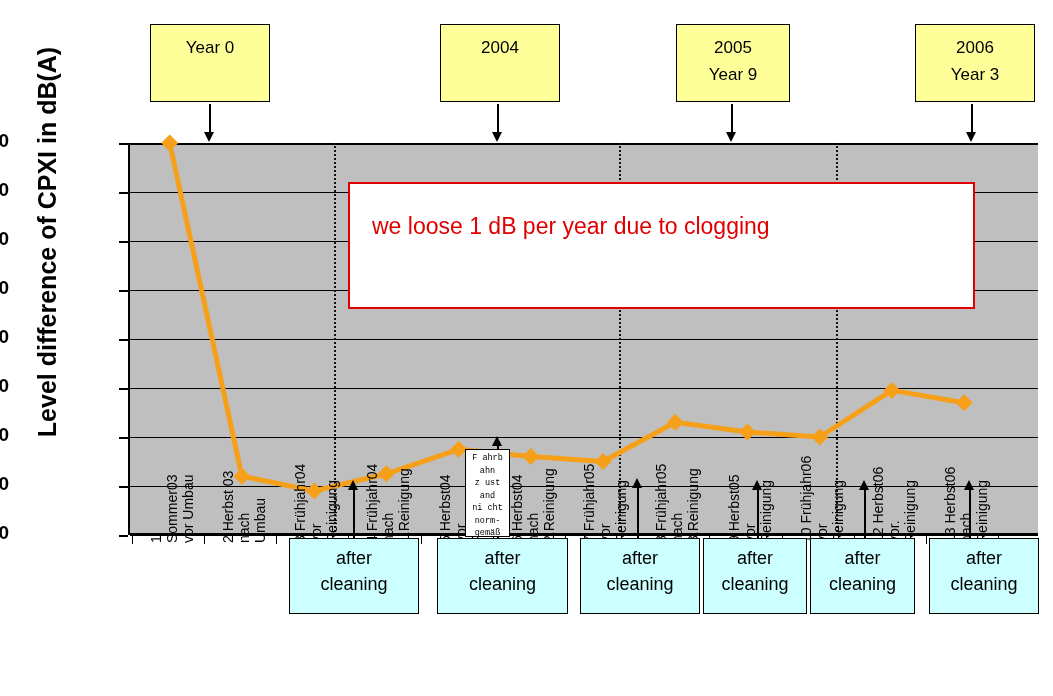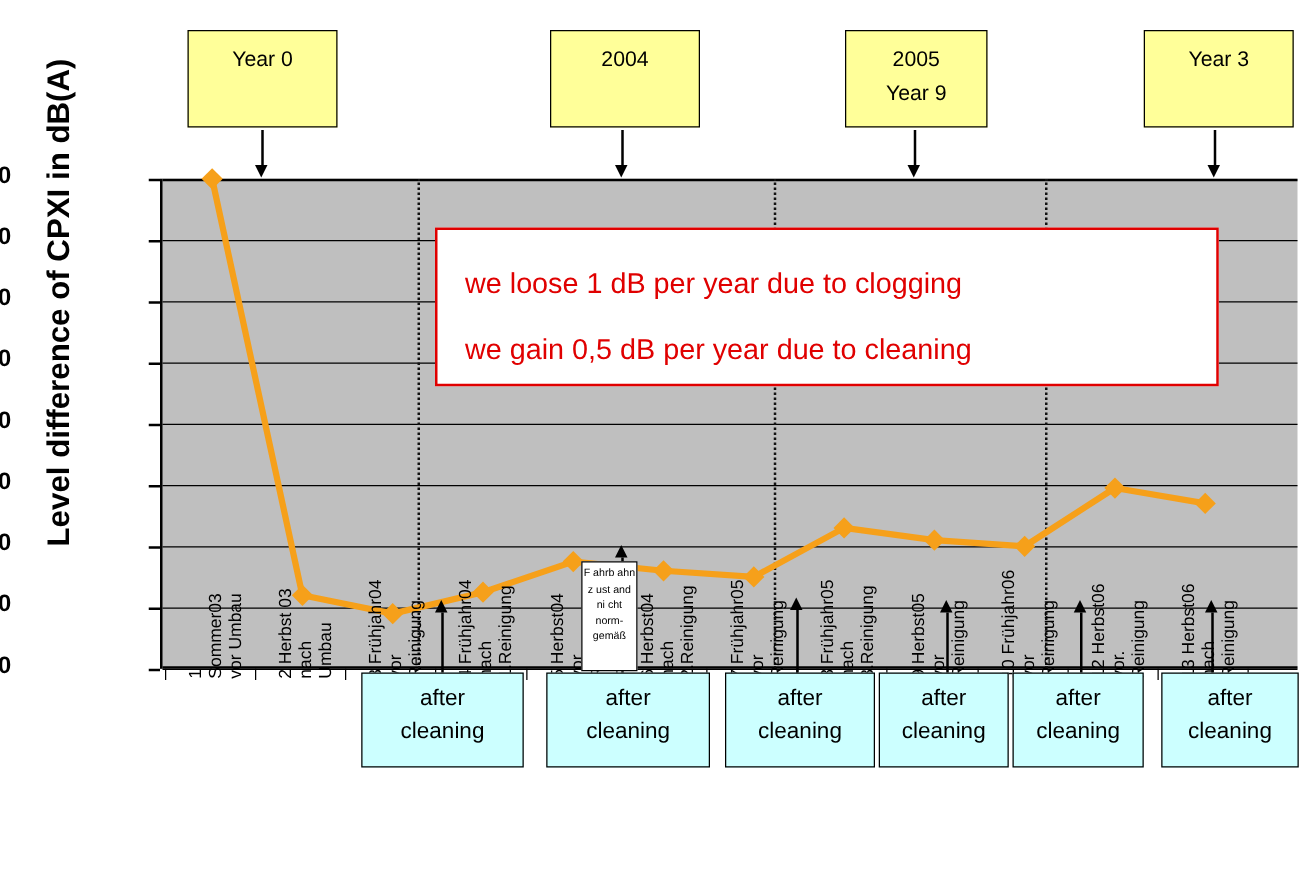--- a/index.html
+++ b/index.html
@@ -281,20 +281,21 @@
       </div>
       <div class="yearbox" style="left: 676px; top: 24px; width: 114px; height: 78px;">
         <div>2005</div>
         <div>Year 9</div>
       </div>
       <div class="arrow-down" style="left: 731px; top: 104px;">
         <div class="shaft" style="height: 30px;"></div>
         <div class="head" style="top: 28px;"></div>
       </div>
       <div class="yearbox" style="left: 915px; top: 24px; width: 120px; height: 78px;">
+        <div>2006</div>
         <div>Year 3</div>
       </div>
       <div class="arrow-down" style="left: 971px; top: 104px;">
         <div class="shaft" style="height: 30px;"></div>
         <div class="head" style="top: 28px;"></div>
       </div>
     </div>
 
   <div id="cleanboxes">
       <div class="cleanbox" style="left: 289px; top: 538px; width: 130px; height: 76px;">
@@ -340,26 +341,25 @@
       <div class="cleanbox" style="left: 929px; top: 538px; width: 110px; height: 76px;">
         <div>after</div>
         <div>cleaning</div>
       </div>
       <div class="arrow-up" style="left: 969px; top: 490px;">
         <div class="shaft" style="height: 48px;"></div>
         <div class="head"></div>
       </div>
     </div>
 
-  <div class="callout" style="left:465px;top:449px;width:45px;height:88px;" id="callout">
+  <div class="callout" style="left:465px;top:449px;width:45px;height:88px;font-family:Liberation Mono, monospace;" id="callout">
       <div>F ahrb ahn</div>
       <div>z ust and</div>
       <div>ni cht</div>
       <div>norm-</div>
       <div>gemäß</div>
     </div>
 
   <div class="notebox" style="left:348px;top:182px;width:627px;height:127px;">
     <div class="line">we loose 1 dB per year due to clogging</div>
-    <div class="line">we gain 0,5 dB per year due to cleaning</div>
   </div>
 
 </div>
 
 </body></html>

